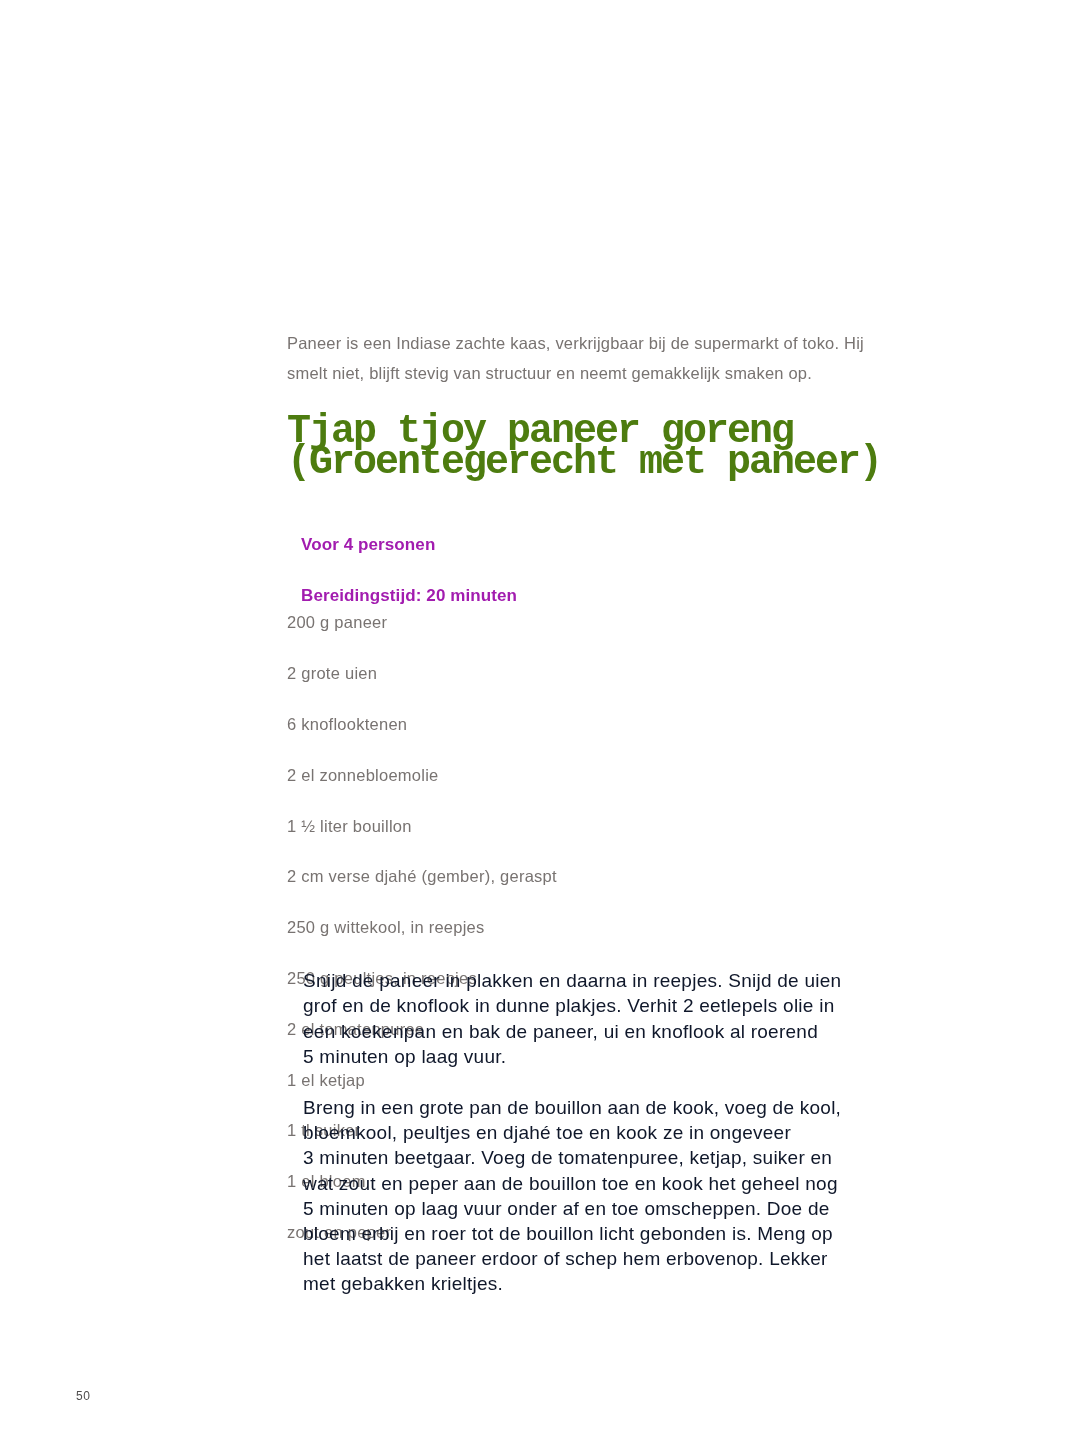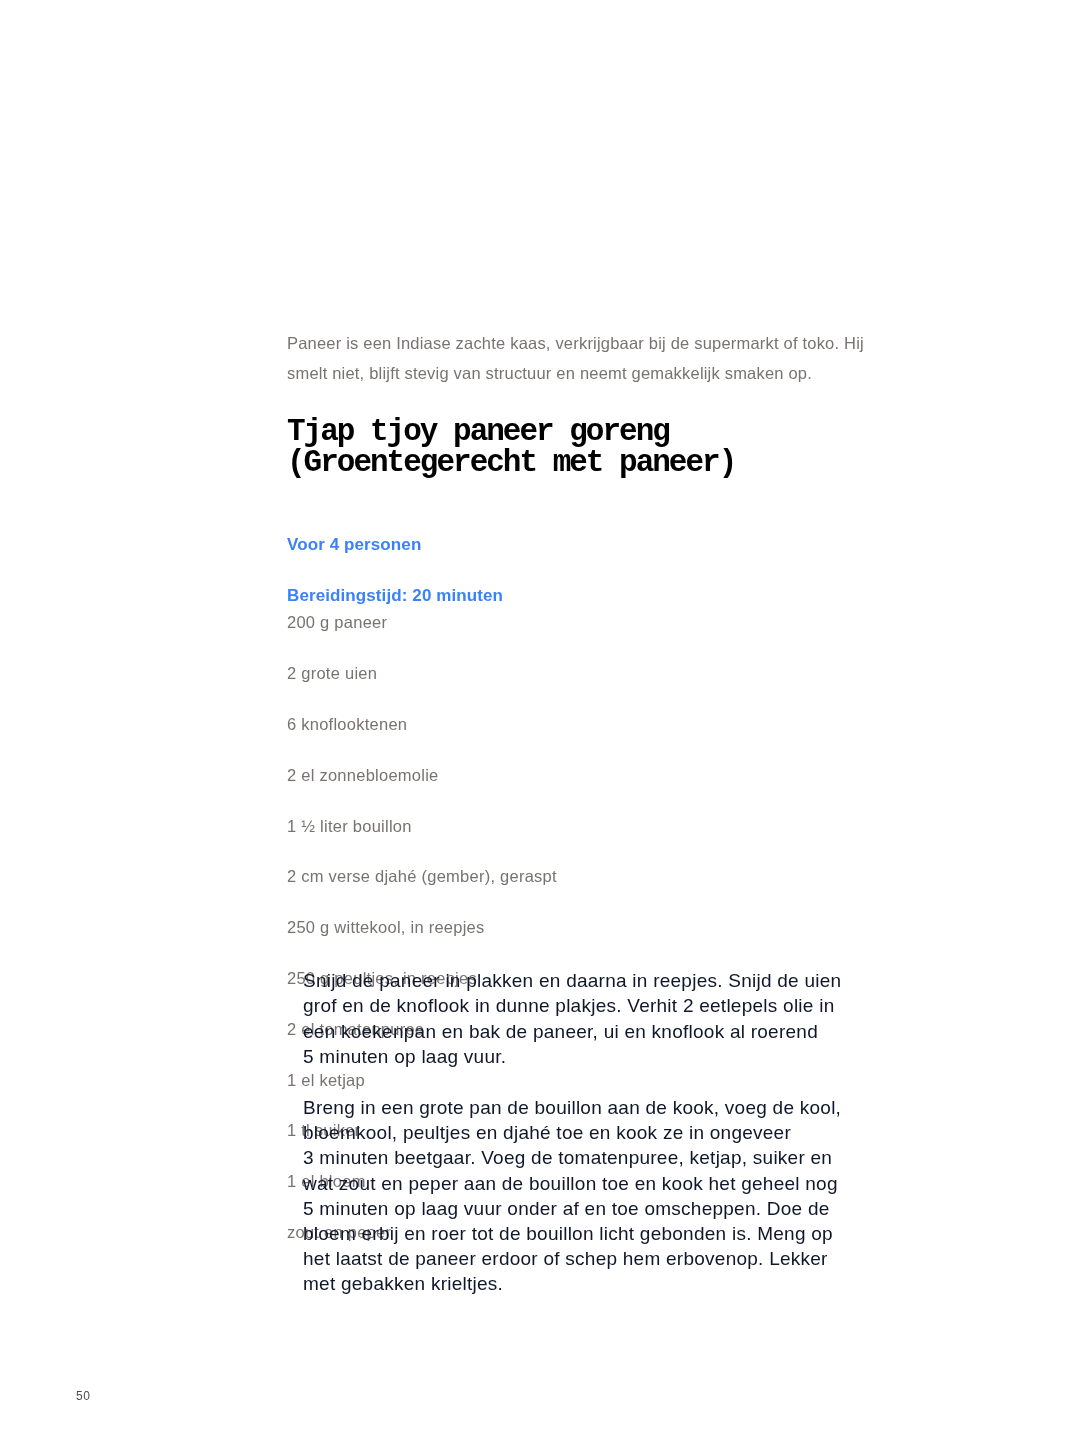--- a/index.html
+++ b/index.html
@@ -28,32 +28,33 @@
     font-size: 16.5px;
     line-height: 30px;
     letter-spacing: 0.2px;
     color: #787371;
   }
   .title {
     top: 416px;
     width: 700px;
     font-family: "Liberation Mono", monospace;
     font-weight: bold;
-    font-size: 31px;
+    font-size: 40px;
     line-height: 31px;
     letter-spacing: -2px;
-    color: #000000;
+    color: #4d7c0f;
   }
   .meta {
     top: 506px;
     font-size: 17px;
     line-height: 25.5px;
     font-weight: bold;
     letter-spacing: 0.1px;
-    color: #3b82f6;
+    color: #a21caf;
+    margin-left: 14px;
   }
   .ingredients {
     top: 585px;
     font-size: 16.5px;
     line-height: 25.4px;
     letter-spacing: 0.25px;
     color: #787371;
   }
   .ingredients .ing {
     height: 25.4px;

